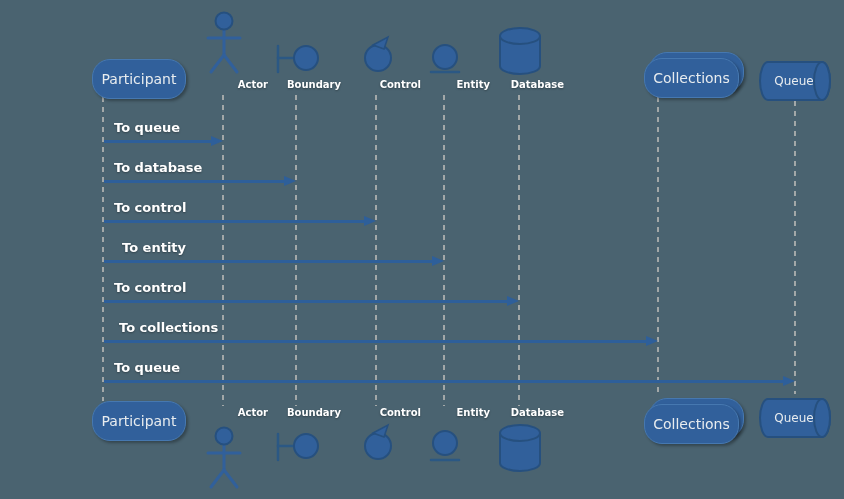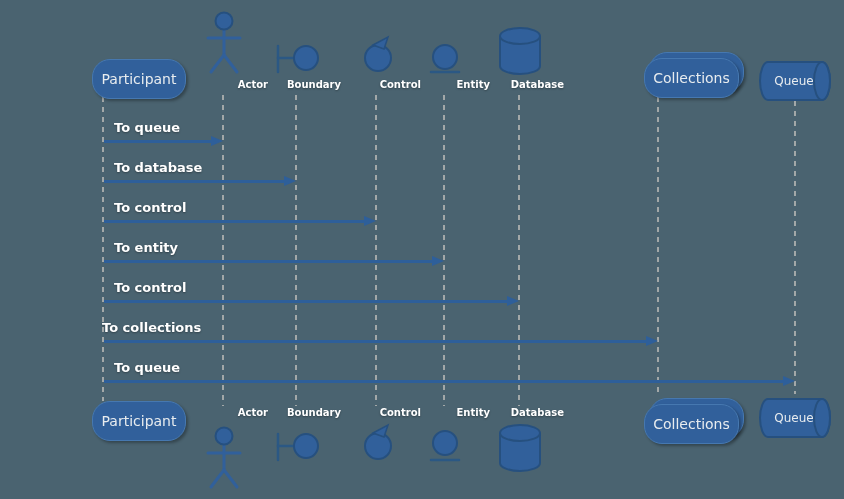--- a/index.html
+++ b/index.html
@@ -68,29 +68,29 @@
   <div class="msg-head" style="left:211px;top:135.5px"></div>
 
   <div class="msg-label" style="left:114px;top:160px">To database</div>
   <div class="msg-line" style="left:104px;top:179.5px;width:181px"></div>
   <div class="msg-head" style="left:284px;top:175.5px"></div>
 
   <div class="msg-label" style="left:114px;top:200px">To control</div>
   <div class="msg-line" style="left:104px;top:219.5px;width:261px"></div>
   <div class="msg-head" style="left:364px;top:215.5px"></div>
 
-  <div class="msg-label" style="left:114px;top:240px">To entity</div>
+  <div class="msg-label" style="left:122px;top:240px">To entity</div>
   <div class="msg-line" style="left:104px;top:259.5px;width:329px"></div>
   <div class="msg-head" style="left:432px;top:255.5px"></div>
 
   <div class="msg-label" style="left:114px;top:280px">To control</div>
   <div class="msg-line" style="left:104px;top:299.5px;width:404px"></div>
   <div class="msg-head" style="left:507px;top:295.5px"></div>
 
-  <div class="msg-label" style="left:102px;top:320px">To collections</div>
+  <div class="msg-label" style="left:119px;top:320px">To collections</div>
   <div class="msg-line" style="left:104px;top:339.5px;width:543px"></div>
   <div class="msg-head" style="left:646px;top:335.5px"></div>
 
   <div class="msg-label" style="left:114px;top:360px">To queue</div>
   <div class="msg-line" style="left:104px;top:379.5px;width:680px"></div>
   <div class="msg-head" style="left:783px;top:375.5px"></div>
 
   <div class="pbox" style="left:57px;top:59px;width:92px;height:38px">Participant</div>
 
   <svg class="icon" style="left:204px;top:9px" width="40" height="70">

